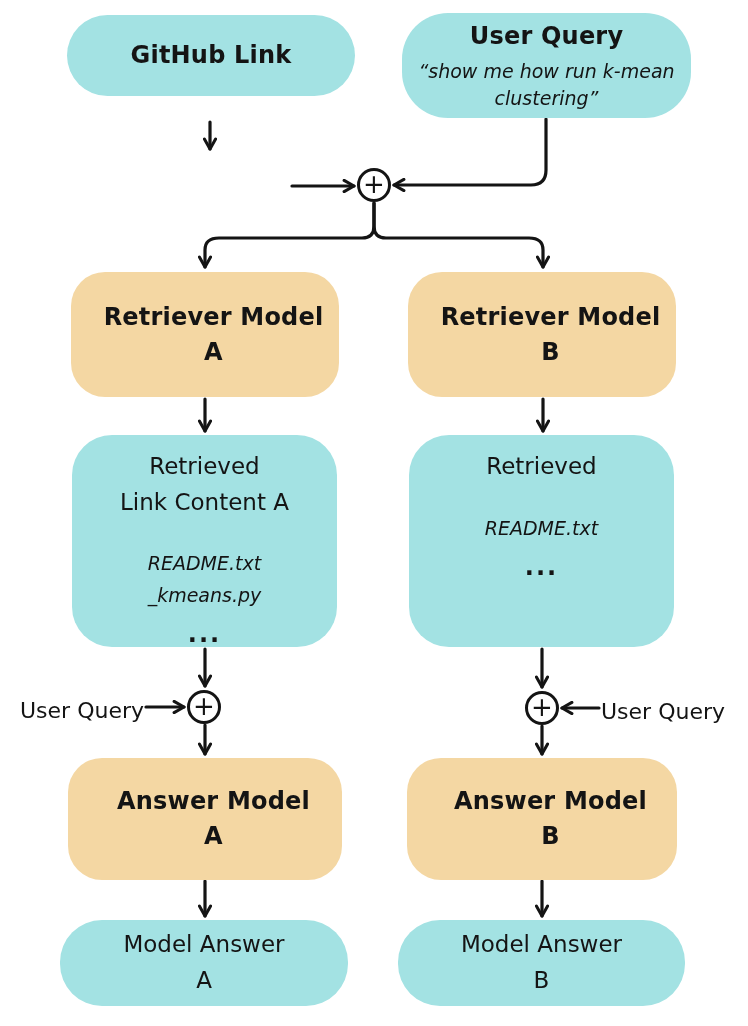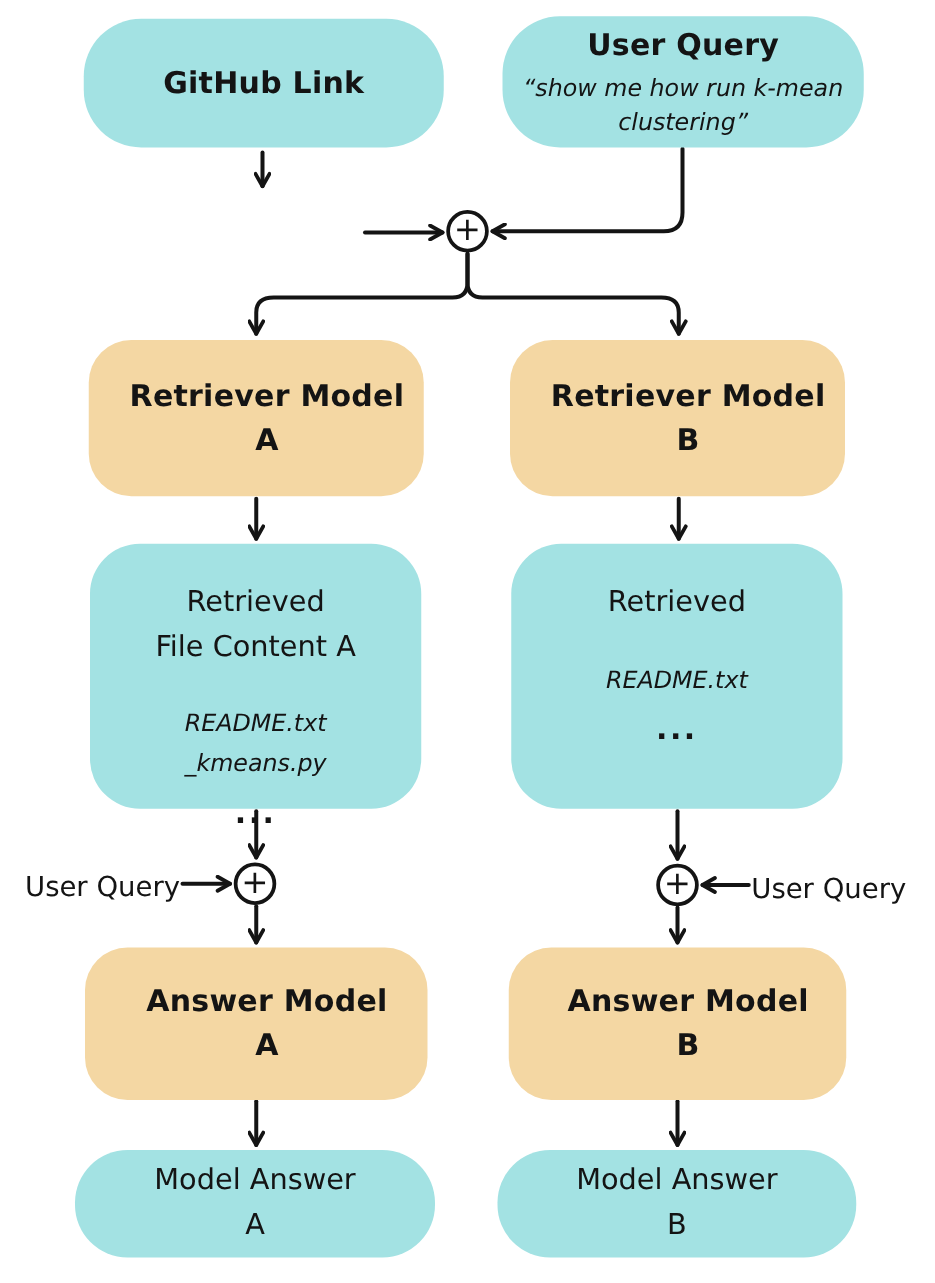--- a/index.html
+++ b/index.html
@@ -88,21 +88,21 @@
     line-height:1.68;
     margin-top:28px;
   }
   .ellipsis{
     font-weight:bold;
     font-size:24px;
     letter-spacing:2px;
     margin-top:10px;
     line-height:1;
   }
-  .retrieved-box{justify-content:flex-start;padding-top:30px;}
+  .retrieved-box{justify-content:flex-start;padding-top:14px;}
 </style>
 </head>
 <body>
 
 <div class="canvas">
 
   <svg class="wires" viewBox="0 0 748 1026" xmlns="http://www.w3.org/2000/svg">
     <defs>
       <marker id="arrow" viewBox="0 0 12 12" refX="10.5" refY="6" markerWidth="14" markerHeight="14" markerUnits="userSpaceOnUse" orient="auto-start-reverse">
         <path d="M2,1.2 L10.5,6 L2,10.8" fill="none" stroke="#141414" stroke-width="2.6" stroke-linecap="round" stroke-linejoin="round"></path>
@@ -118,21 +118,21 @@
     <path class="wire" d="M205,649 V686" marker-end="url(#arrow)"></path>
     <path class="wire" d="M542,649 V687" marker-end="url(#arrow)"></path>
     <path class="wire" d="M146,707 H184" marker-end="url(#arrow)"></path>
     <path class="wire" d="M599,708 H562" marker-end="url(#arrow)"></path>
     <path class="wire" d="M205,725 V754" marker-end="url(#arrow)"></path>
     <path class="wire" d="M542,726 V754" marker-end="url(#arrow)"></path>
     <path class="wire" d="M205,881 V916" marker-end="url(#arrow)"></path>
     <path class="wire" d="M542,881 V916" marker-end="url(#arrow)"></path>
   </svg>
 
-  <div class="node teal" style="left:67px;top:15px;width:288px;height:103px;border-radius:46px;">
+  <div class="node teal" style="left:67px;top:15px;width:288px;height:81px;border-radius:46px;">
     <div class="node-title">GitHub Link</div>
   </div>
 
   <div class="node teal" style="left:402px;top:13px;width:289px;height:105px;border-radius:46px;">
     <div class="node-title">User Query</div>
     <div class="node-sub quote-sub">“show me how run k-mean clustering”</div>
   </div>
 
 
   <div class="plus-circle" style="left:357px;top:168px;">
@@ -150,21 +150,21 @@
     <div class="node-title">A</div>
   </div>
 
   <div class="node orange" style="left:408px;top:272px;width:268px;height:125px;border-radius:34px;">
     <div class="node-title">Retriever Model</div>
     <div class="node-title">B</div>
   </div>
 
   <div class="node teal retrieved-box" style="left:72px;top:435px;width:265px;height:212px;border-radius:40px;">
     <div class="plain-title">Retrieved</div>
-    <div class="plain-title">File Content A</div>
+    <div class="plain-title">Link Content A</div>
     <div class="files">
       <div>README.txt</div>
       <div>_kmeans.py</div>
     </div>
     <div class="ellipsis">...</div>
   </div>
 
   <div class="node teal retrieved-box" style="left:409px;top:435px;width:265px;height:212px;border-radius:40px;">
     <div class="plain-title">Retrieved</div>
     <div class="files">

